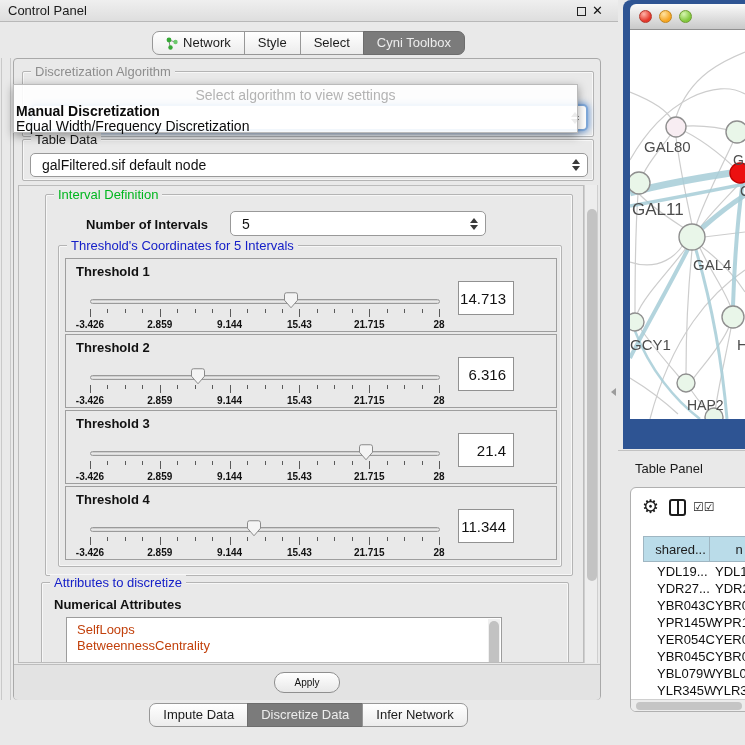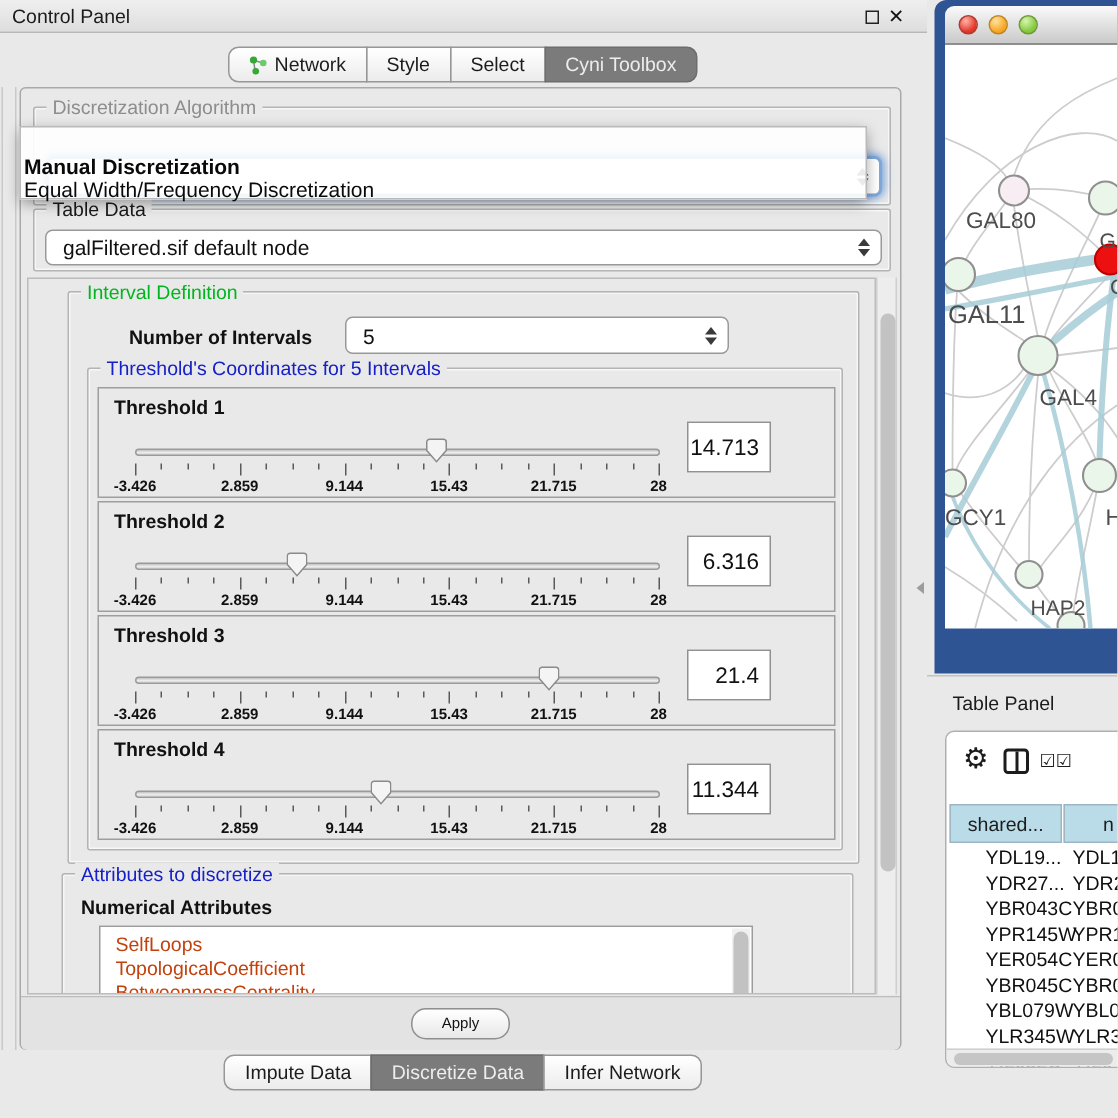--- a/index.html
+++ b/index.html
@@ -120,21 +120,21 @@
   #table-panel-title { position:absolute; left:17px; top:10px; font-size:13px; color:#1b1b1b; }
 
   #table-box { position:absolute; left:630px; top:487px; width:120px; height:225px;
     background:#fff; border:1px solid #b0b0b0; border-radius:6px 0 0 6px; overflow:hidden; }
   #gear-icon { position:absolute; left:11px; top:7px; font-size:19px; color:#1c1c1c; }
   #split-icon { position:absolute; left:38px; top:11px; width:17px; height:17px; border:2px solid #1c1c1c; border-radius:3px; }
   #split-icon::after { content:""; position:absolute; left:5.5px; top:0; width:2px; height:13px; background:#1c1c1c; }
   #check-icons { position:absolute; left:62px; top:12px; font-size:12px; color:#1c1c1c; letter-spacing:0px; }
   .hdr-cell { position:absolute; top:48px; height:26px; background:#badce9; border:1px solid #9fb6c2;
     font-size:13px; color:#1c1c1c; display:flex; align-items:center; justify-content:center; }
-  #hdr-col1 { left:2px; width:75px; }
+  #hdr-col1 { left:12px; width:75px; }
   #hdr-col2 { left:78px; width:60px; }
   #table-rows { position:absolute; left:4px; top:76px; width:116px; }
   .t-row { position:relative; height:17px; }
   .t-c1 { position:absolute; left:5px; font-size:13px; color:#101010; white-space:nowrap;margin-left:17px; }
   .t-c2 { position:absolute; left:80px; font-size:13px; color:#101010; white-space:nowrap; }
   #h-scrollbar { position:absolute; left:0; top:211px; width:120px; height:13px; background:#ececec; border-top:1px solid #d0d0d0; }
   #h-thumb { position:absolute; left:5px; top:2px; width:106px; height:8px; background:#c5c5c5; border-radius:4px; }
 </style>
 </head>
 <body>
@@ -353,36 +353,36 @@
       </div>
 
       <div id="attrs-fieldset" class="fieldset">
         <span class="legend blue">Attributes to discretize</span>
         <span id="attrs-subtitle">Numerical Attributes</span>
         <div id="attr-list">
           <div id="attr-scrollbar">
               <div id="attr-thumb"></div>
             </div>
         <div class="attr-item">SelfLoops</div>
-            <div class="attr-item">TopologicalCoefficient</div>
             <div class="attr-item">BetweennessCentrality</div>
           </div>
       </div>
     </div>
 
     <div id="v-scrollbar">
       <div id="v-thumb"></div>
     </div>
 
     <div id="apply-bar">
       <div id="apply-button">Apply</div>
     </div>
   </div>
 
   <div id="algo-popup">
+    <div id="popup-prompt">Select algorithm to view settings</div>
   <div class="popup-item b" style="top: 18px;">Manual Discretization</div>
       <div class="popup-item" style="top: 33px;">Equal Width/Frequency Discretization</div>
     </div>
 
   <div id="bottom-tabs" class="tabbar">
       <span class="tab">
         <span>Impute Data</span>
       </span>
       <span class="tab selected">
         <span>Discretize Data</span>

